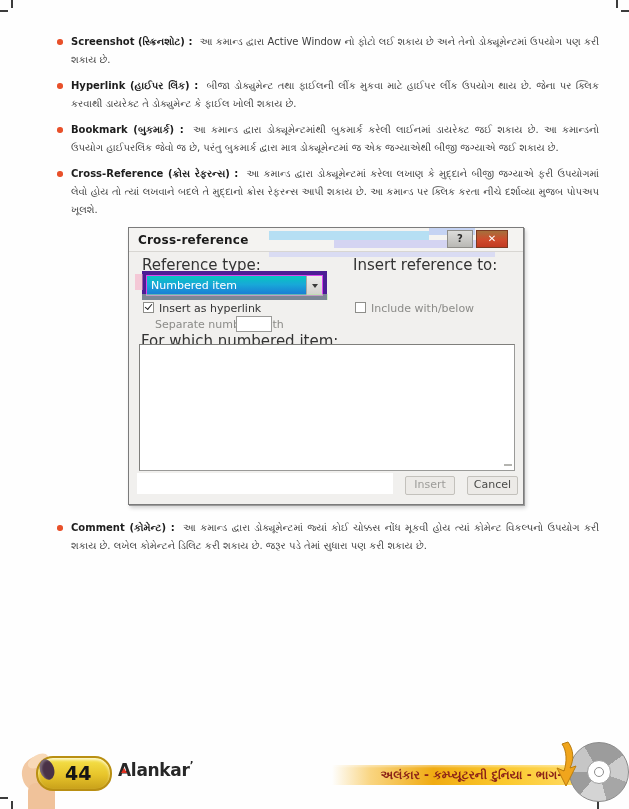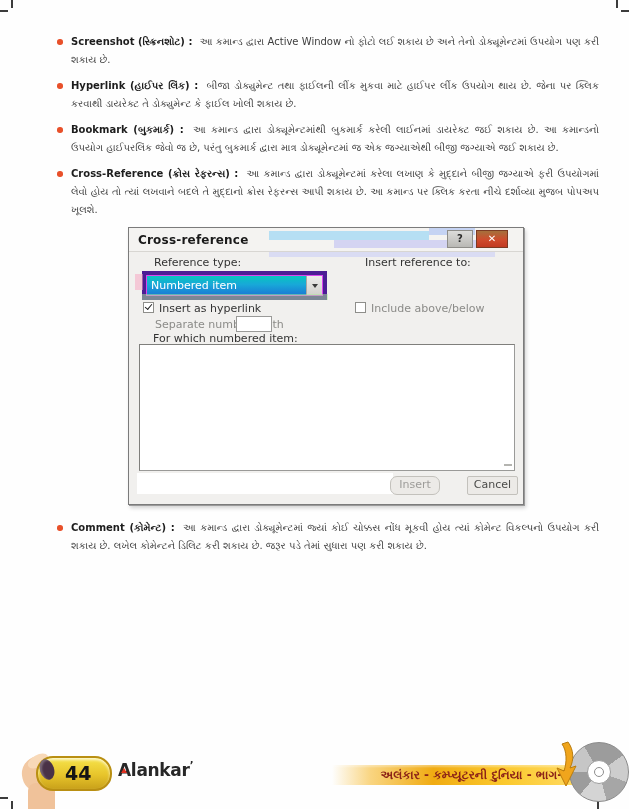--- a/index.html
+++ b/index.html
@@ -16,21 +16,21 @@
   .bhead{font-weight:bold;color:#1d1d1d;margin-right:4px;}
 
   
   .dialog-wrap{margin:6px 0 14px 71px;}
   .dialog{position:relative;width:394px;height:276px;background:#f1f0ee;border:1px solid #7b7b7b;box-shadow:1px 1px 0 #9a9a9a,2px 3px 4px rgba(0,0,0,.18);font-size:11px;color:#2e2e2e;text-decoration:underline;}
   .titlebar{position:absolute;left:0;top:0;right:0;height:23px;background:#f4f3f1;border-bottom:1px solid #d8d6d2;}
   .dlg-title{position:absolute;left:9px;top:5px;font-size:12px;font-weight:bold;color:#1a1a1a;letter-spacing:.2px;}
   .artifact{position:absolute;pointer-events:none;}
   .helpbtn{position:absolute;left:318px;top:2px;width:24px;height:16px;background:linear-gradient(#dcdcda,#b9b8b4);border:1px solid #8e8d89;text-align:center;line-height:15px;font-weight:bold;color:#2b2b2b;font-size:10px;}
   .closebtn{position:absolute;left:347px;top:2px;width:30px;height:16px;background:linear-gradient(#a5703c,#cf4b2d 55%,#c23a22);border:1px solid #7c3a23;text-align:center;line-height:15px;font-weight:bold;color:#fff;font-size:10px;}
-  .lbl{position:absolute;font-size:11px;color:#333;margin-left:12px;}
+  .lbl{position:absolute;font-size:15px;color:#333;}
   .combo{position:absolute;height:21px;background:#d946ef;border:4px solid #4c1d95;}
   .combo-text{position:absolute;left:5px;top:4px;font-size:11px;color:#222;white-space:nowrap;}
   .combo-btn{position:absolute;right:1px;top:1px;bottom:1px;width:15px;background:linear-gradient(#ececea,#d2d1cd);border-left:1px solid #a8a7a3;display:flex;align-items:center;justify-content:center;}
   .arr{width:0;height:0;border-left:3.5px solid transparent;border-right:3.5px solid transparent;border-top:4px solid #3a3a3a;}
   .combo-sel .fill{position:absolute;left:1px;top:1px;right:17px;bottom:1px;background:linear-gradient(#07c5c0,#18a8d8 45%,#1a79d4);}
   .combo-sel .combo-text{color:#fff;}
   .cb{position:absolute;width:9px;height:9px;background:#fff;border:1px solid #8e8e8a;}
   .tick{position:absolute;left:1px;top:1px;width:6px;height:3px;border-left:1.5px solid #222;border-bottom:1.5px solid #222;transform:rotate(-50deg);}
   .cb-label{position:absolute;font-size:11px;color:#333;}
   .dim{color:#8b8b88;}
@@ -124,33 +124,33 @@
         <div class="artifact" style="left:13px;top:66px;width:186px;height:6px;background:rgba(170,240,150,.5);"></div>
 
         <span class="lbl" style="left:224px;top:28px;">Insert reference to:</span>
 
         <div class="cb" style="left:14px;top:74px;">
           <i class="tick"></i>
         </div>
         <span class="cb-label" style="left:30px;top:74px;">Insert as hyperlink</span>
 
         <div class="cb" style="left:226px;top:74px;"></div>
-        <span class="cb-label dim" style="left:242px;top:74px;">Include above/below</span>
+        <span class="cb-label dim" style="left:242px;top:74px;">Include with/below</span>
 
         <span class="cb-label dim" style="left:26px;top:90px;">Separate numbers with</span>
         <div class="sep-input"><span></span></div>
 
         <span class="lbl" style="left:12px;top:104px;">For which numbered item:</span>
 
         <div class="listbox">
           <div class="lb-dash"></div>
         </div>
 
         <div class="status-area"></div>
-        <div class="btn disabled" style="left:261px;width:48px;border-radius:7px;"><span>Insert</span></div>
+        <div class="btn disabled" style="left:276px;width:48px;"><span>Insert</span></div>
         <div class="btn" style="left:338px;width:49px;"><span>Cancel</span></div>
 
       </div>
     </div>
 
     <div class="bullet-item">
       <span class="dot"></span>
       <span class="bhead">Comment (કોમેન્ટ) :</span>
       <span class="bbody">આ કમાન્ડ દ્વારા ડોક્યૂમેન્ટમાં જ્યાં કોઈ ચોક્કસ નોંધ મૂકવી હોય ત્યાં કોમેન્ટ વિકલ્પનો ઉપયોગ કરી શકાય છે. લખેલ કોમેન્ટને ડિલિટ કરી શકાય છે. જરૂર પડે તેમાં સુધારા પણ કરી શકાય છે.</span>
     </div>

